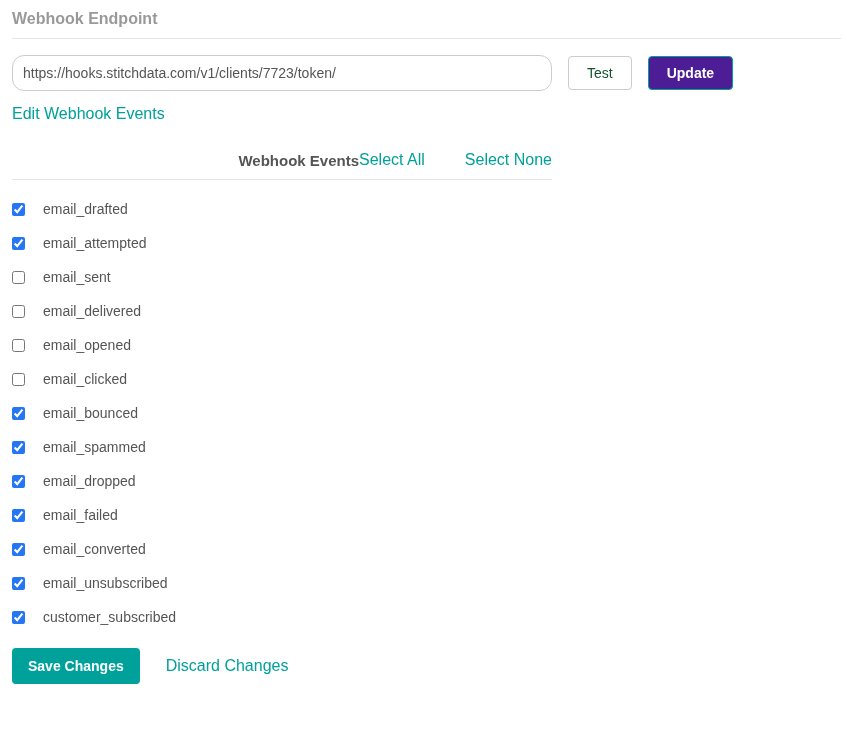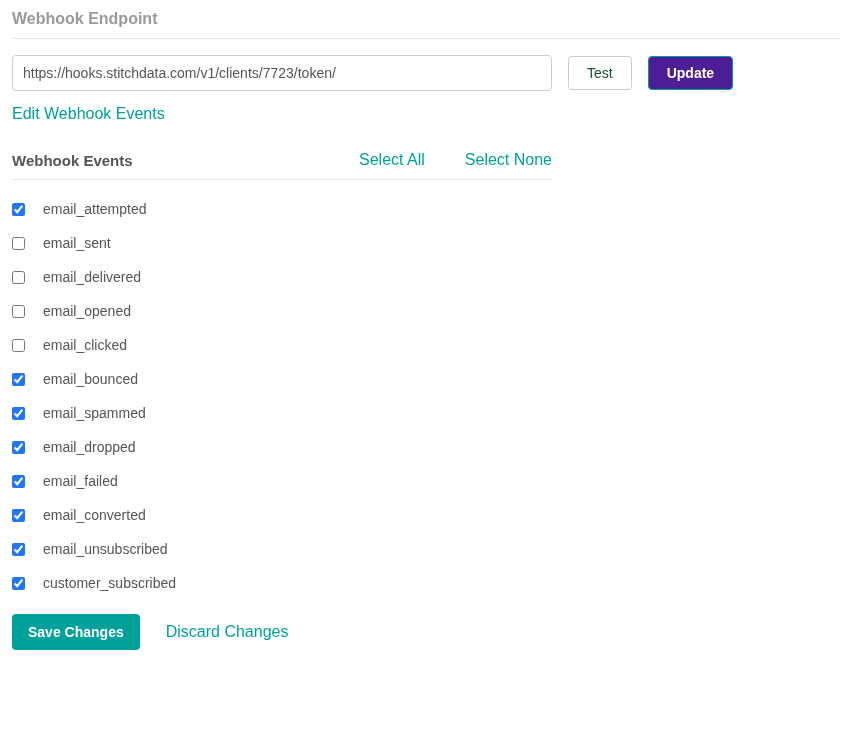--- a/index.html
+++ b/index.html
@@ -32,21 +32,21 @@
     .endpoint-row {
       display: flex;
       align-items: center;
       gap: 16px;
       margin-bottom: 14px;
     }
     .url-input {
       flex: 0 0 540px;
       height: 36px;
       border: 1px solid #ccc;
-      border-radius: 4px;
+      border-radius: 12px;
       padding: 12px 10px;
       font-size: 14px;
       color: #555;
       font-family: inherit;
       background: #fff;
     }
     .btn {
       height: 34px;
       padding: 0 18px;
       border-radius: 4px;
@@ -66,21 +66,21 @@
       color: #00a19a;
       font-size: 16px;
       cursor: pointer;
     }
     .edit-link {
       display: inline-block;
       margin-bottom: 28px;
     }
     .events-header {
       display: flex;
-      justify-content: space-between;
+      justify-content: flex-end;
       align-items: center;
       width: 540px;
       padding-bottom: 10px;
     }
     .events-title {
       color: #555;
       font-weight: 600;
       font-size: 15px;
     }
     .events-actions {
@@ -150,20 +150,24 @@
     <div class="events-actions">
       <span class="link">Select All</span>
       <span class="link">Select None</span>
     </div>
   </div>
   <hr class="hr2">
 
   <div class="events-list" id="events-list">
       <div class="event-row">
         <input type="checkbox" checked="" style="">
+        <span class="event-label">email_drafted</span>
+      </div>
+      <div class="event-row">
+        <input type="checkbox" checked="" style="">
         <span class="event-label">email_attempted</span>
       </div>
       <div class="event-row">
         <input type="checkbox" style="">
         <span class="event-label">email_sent</span>
       </div>
       <div class="event-row">
         <input type="checkbox" style="">
         <span class="event-label">email_delivered</span>
       </div>

